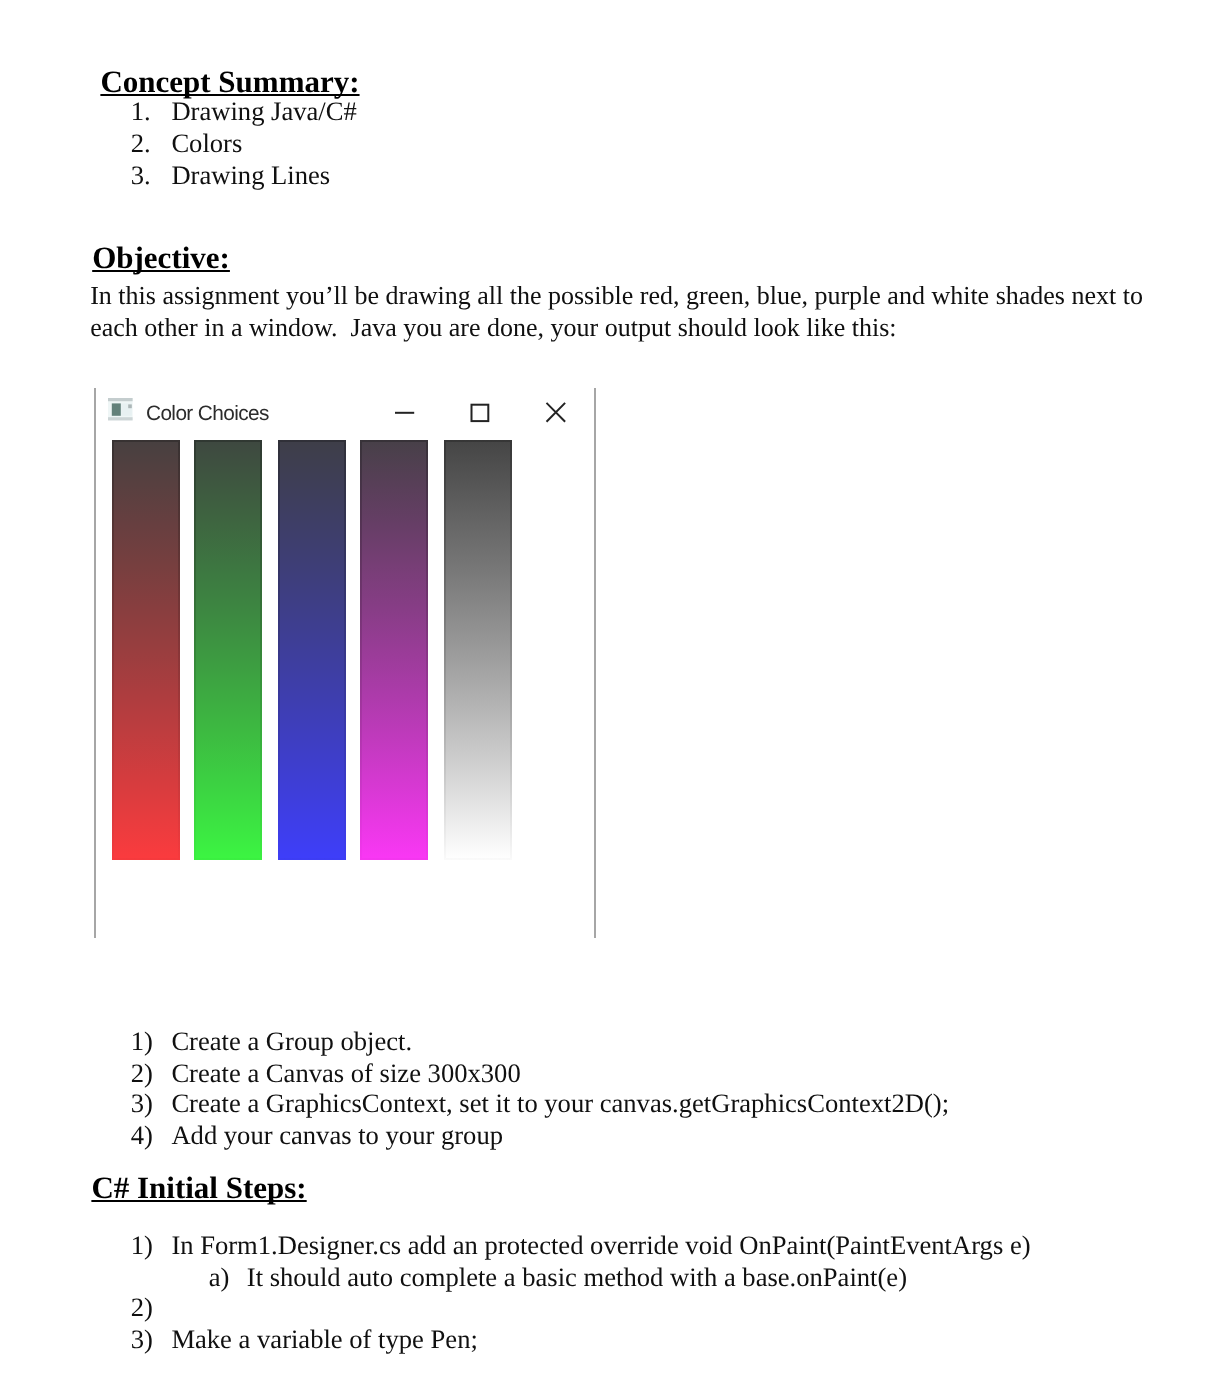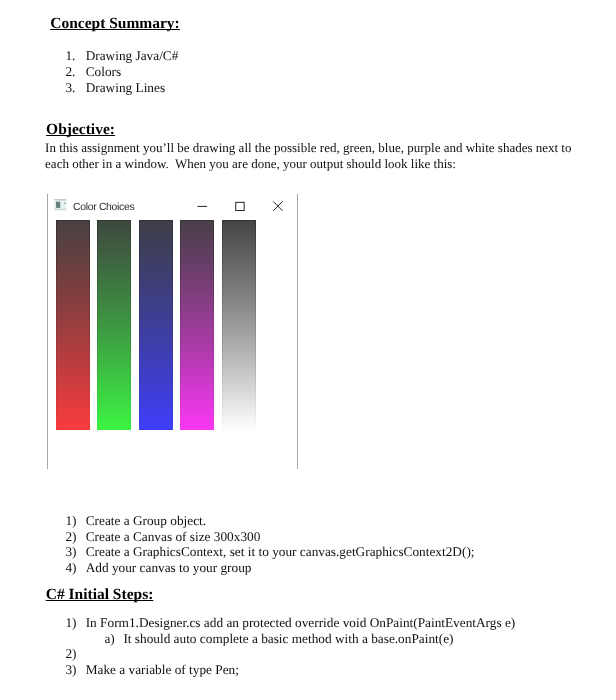--- a/index.html
+++ b/index.html
@@ -38,31 +38,31 @@
   .bar { position:absolute; }
   .winbtn { position:absolute; width:20px; height:20px; }
   .titlebar { position:absolute; background:transparent; }
   #bars { position:absolute; left:0; top:0; width:251px; height:276px; }
 </style>
 </head>
 <body>
 
 <div class="page">
 
-  <div class="hd" style="left:50.2px; top:15px;"><span class="u">Concept Summary:</span></div>
+  <div class="hd" style="left:50.2px; top:33px;"><span class="u">Concept Summary:</span></div>
 
   <ol class="lst" id="concept-list" style="left:65.4px; top:47.9px;">
       <li><span class="mk">1.</span><span class="tx">Drawing Java/C#</span></li>
       <li><span class="mk">2.</span><span class="tx">Colors</span></li>
       <li><span class="mk">3.</span><span class="tx">Drawing Lines</span></li>
     </ol>
 
   <div class="hd" style="left:46.1px; top:121.3px;"><span class="u">Objective:</span></div>
 
-  <div class="body-text" style="left:45.1px; top:139.9px;"><div>In this assignment you’ll be drawing all the possible red, green, blue, purple and white shades next to</div><div>each other in a window.  When you are done, your output should look like this:</div></div>
+  <div class="body-text" style="left:45.1px; top:139.9px;"><div>In this assignment you’ll be drawing all the possible red, green, blue, purple and white shades next to</div><div>each other in a window.  Java you are done, your output should look like this:</div></div>
 
   <div class="win" style="left:47px; top:190px; width:240px; height:276px;">
     <div class="vline" style="left:0; top:4px; height:274.5px;"></div>
     <div class="vline" style="left:250.3px; top:4px; height:274.5px;"></div>
     <div class="titlebar" style="left:1px; top:4px; width:249px; height:28px;"></div>
     <div class="appicon" style="left:6.2px; top:8.4px; width:14px; height:13px;">
       <svg width="14" height="13" viewBox="0 0 14 13">
         <rect x="1" y="1" width="12.3" height="11.2" fill="#eff6f6"></rect>
         <rect x="1" y="1" width="12.3" height="1.6" fill="#c4cdce"></rect>
         <rect x="2.9" y="3.7" width="4.5" height="6.2" fill="#63817a"></rect>

